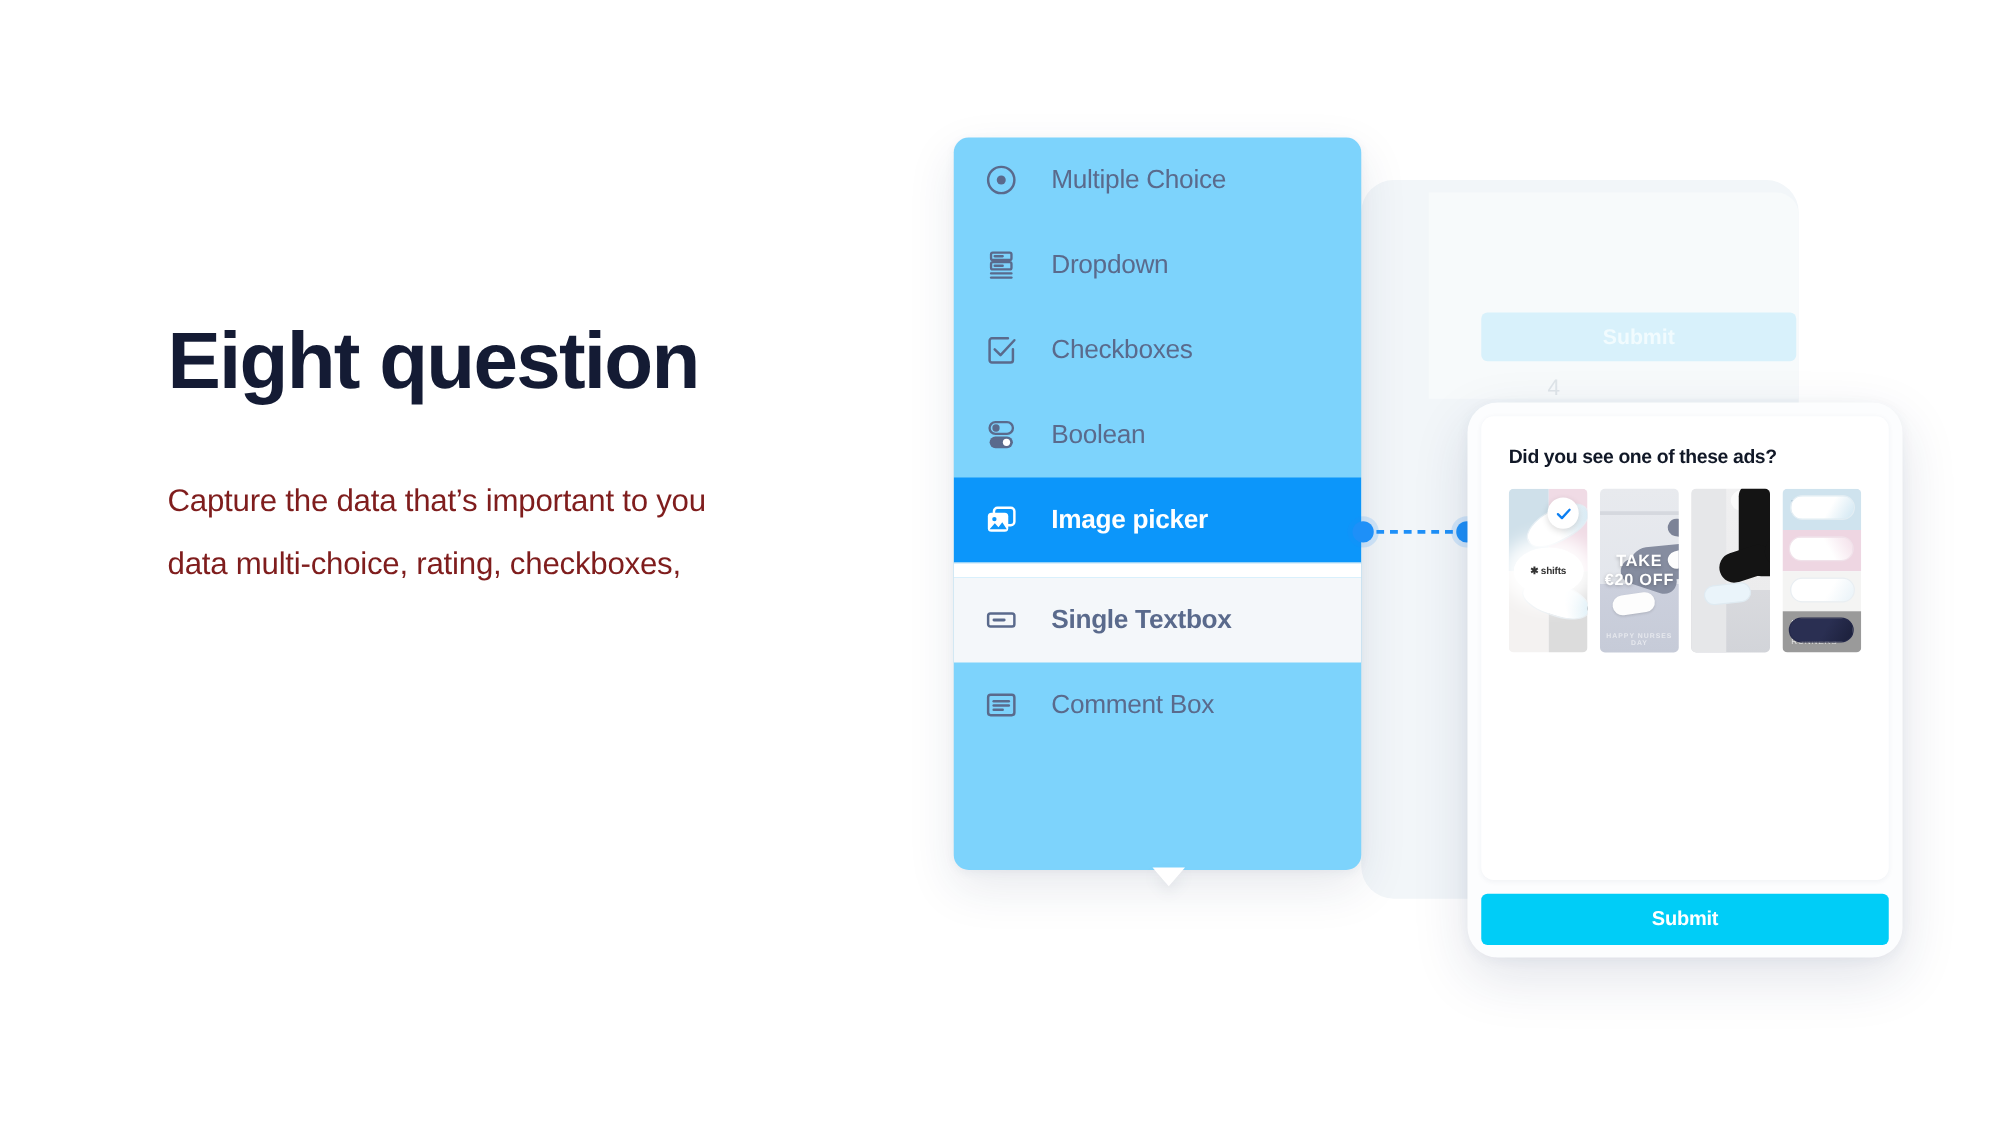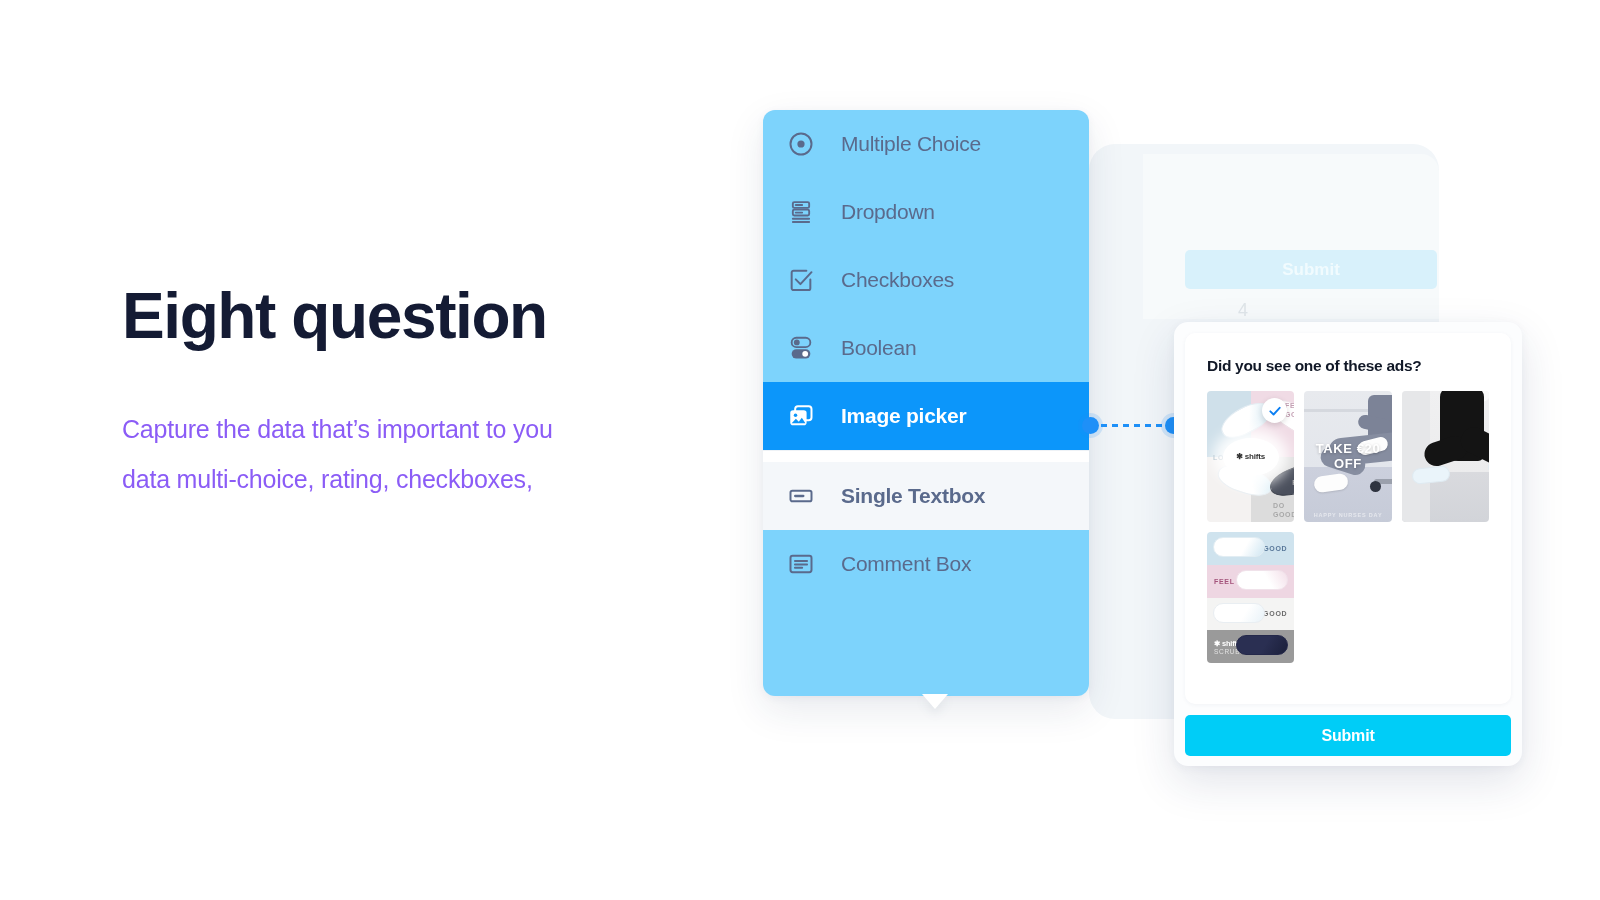--- a/index.html
+++ b/index.html
@@ -5,29 +5,29 @@
   * { box-sizing: border-box; margin: 0; padding: 0; }
   html, body {
     width: 1600px; height: 900px;
     background: #ffffff;
     font-family: "Liberation Sans", sans-serif;
     overflow: hidden;
   }
   .stage { position: relative; width: 1600px; height: 900px; }
 
   
-  .copy { position: absolute; left: 122px; top: 246px; width: 620px; margin-top: 28px; }
+  .copy { position: absolute; left: 134px; top: 246px; width: 620px; }
   .headline {
     font-size: 64px; line-height: 84px; font-weight: 700;
     letter-spacing: -1.4px; color: #141b34;
   }
   .subcopy {
     margin-top: 46px;
     font-size: 25px; line-height: 50px; font-weight: 400;
-    color: #8b5cf6; letter-spacing: -0.2px;
+    color: #7f1d1d; letter-spacing: -0.2px;
   }
 
   
   .bg-panel {
     position: absolute; left: 1089px; top: 144px;
     width: 350px; height: 575px;
     background: #f2f6f9;
     border-radius: 26px 26px 0 26px;
   }
   .bg-panel-inner {
@@ -91,35 +91,35 @@
   .c-dot.left { left: 0; }
   .c-dot.right { left: 83px; }
   .c-line { position: absolute; left: 19px; top: 7px; width: 64px; height: 3px;
             background-image: linear-gradient(to right, #1e90f8 0 6px, transparent 6px 11px);
             background-size: 11px 3px; }
 
   
   .survey-outer {
     position: absolute; left: 1174px; top: 322px;
     width: 348px; height: 444px;
-    background: #fcfdfe; border-radius: 14px;
+    background: #fcfdfe; border-radius: 24px;
     box-shadow: 0 16px 44px rgba(30,50,90,0.13), 0 2px 10px rgba(30,50,90,0.05);
   }
   .survey-inner {
     position: absolute; left: 11px; top: 11px;
     width: 326px; height: 371px;
     background: #ffffff; border-radius: 10px;
     box-shadow: 0 1px 4px rgba(30,50,90,0.05);
     padding: 24px 22px 0 22px;
   }
   .survey-q {
     font-size: 15.5px; font-weight: 700; color: #111827;
     letter-spacing: -0.3px; margin-bottom: 16px;
   }
-  .img-grid { display: grid; grid-template-columns: 1fr 1fr 1fr; gap: 10px; }
+  .img-grid { display: grid; grid-template-columns: 1fr 1fr 1fr 1fr; gap: 10px; }
   .img-cell { position: relative; height: 131px; border-radius: 4px; overflow: hidden; }
 
   
   .quad { position:absolute; inset:0; display:grid; grid-template-columns:1fr 1fr; grid-template-rows:1fr 1fr; }
   .q1 { background:#cfe0ea; } .q2 { background:#f0dbe5; }
   .q3 { background:#f4f2f1; } .q4 { background:#dcdcdc; }
   .quad-lbl { position:absolute; font-size:7px; font-weight:700; letter-spacing:0.6px; line-height:9px; }
   .lbl-look { left:6px; top:62px; color:#92a9b8; }
   .lbl-feel { left:78px; top:10px; color:#c4a0b4; }
   .lbl-do   { left:66px; top:110px; color:#a8a8a8; }

